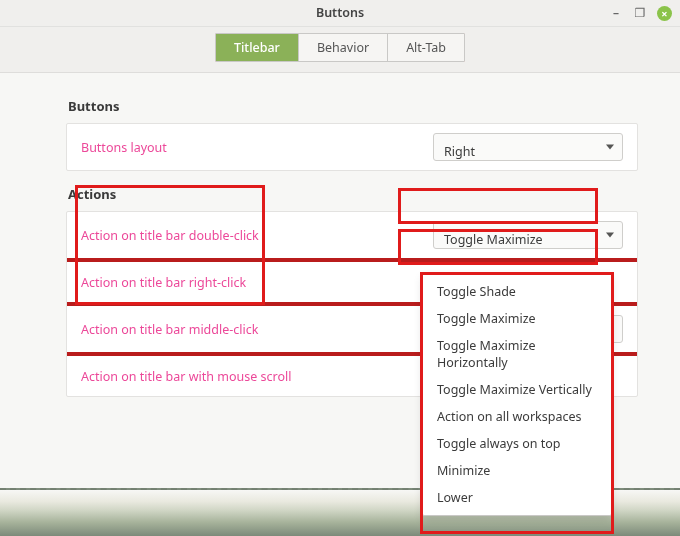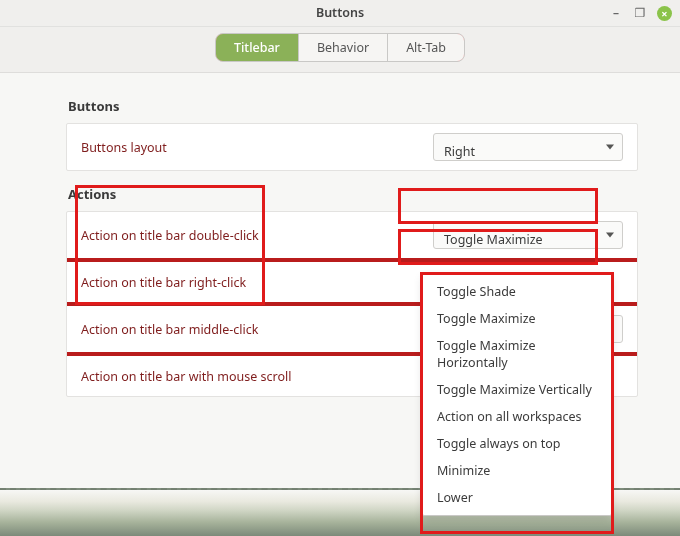--- a/index.html
+++ b/index.html
@@ -59,21 +59,21 @@
   .tabbar {
     display: flex;
     justify-content: center;
     padding: 6px 0 10px;
     background: #f0efed;
     border-bottom: 1px solid #dedddb;
   }
   .tab-switcher {
     display: inline-flex;
     border: 1px solid #c9c8c6;
-    border-radius: 8px;
+    border-radius: 1px;
     overflow: hidden;
     background: #fca5a5;
   }
   .tab-switcher .tab {
     padding: 5px 18px;
     font-size: 12.5px;
     color: #555;
     border-right: 1px solid #c9c8c6;
     cursor: pointer;
     background: #f6f5f3;
@@ -105,21 +105,21 @@
     display: flex;
     align-items: center;
     padding: 9px 14px;
     border-bottom: 4px solid #b91c1c;
     min-height: 22px;
   }
   .settings-row:last-child { border-bottom: none; }
   .settings-row .row-label {
     flex: 1;
     font-size: 12.5px;
-    color: #7f1d1d;
+    color: #ec4899;
   }
   .row-control {
     width: 190px;
   }
 
   
   .combo {
     position: relative;
     width: 100%;
     box-sizing: border-box;

